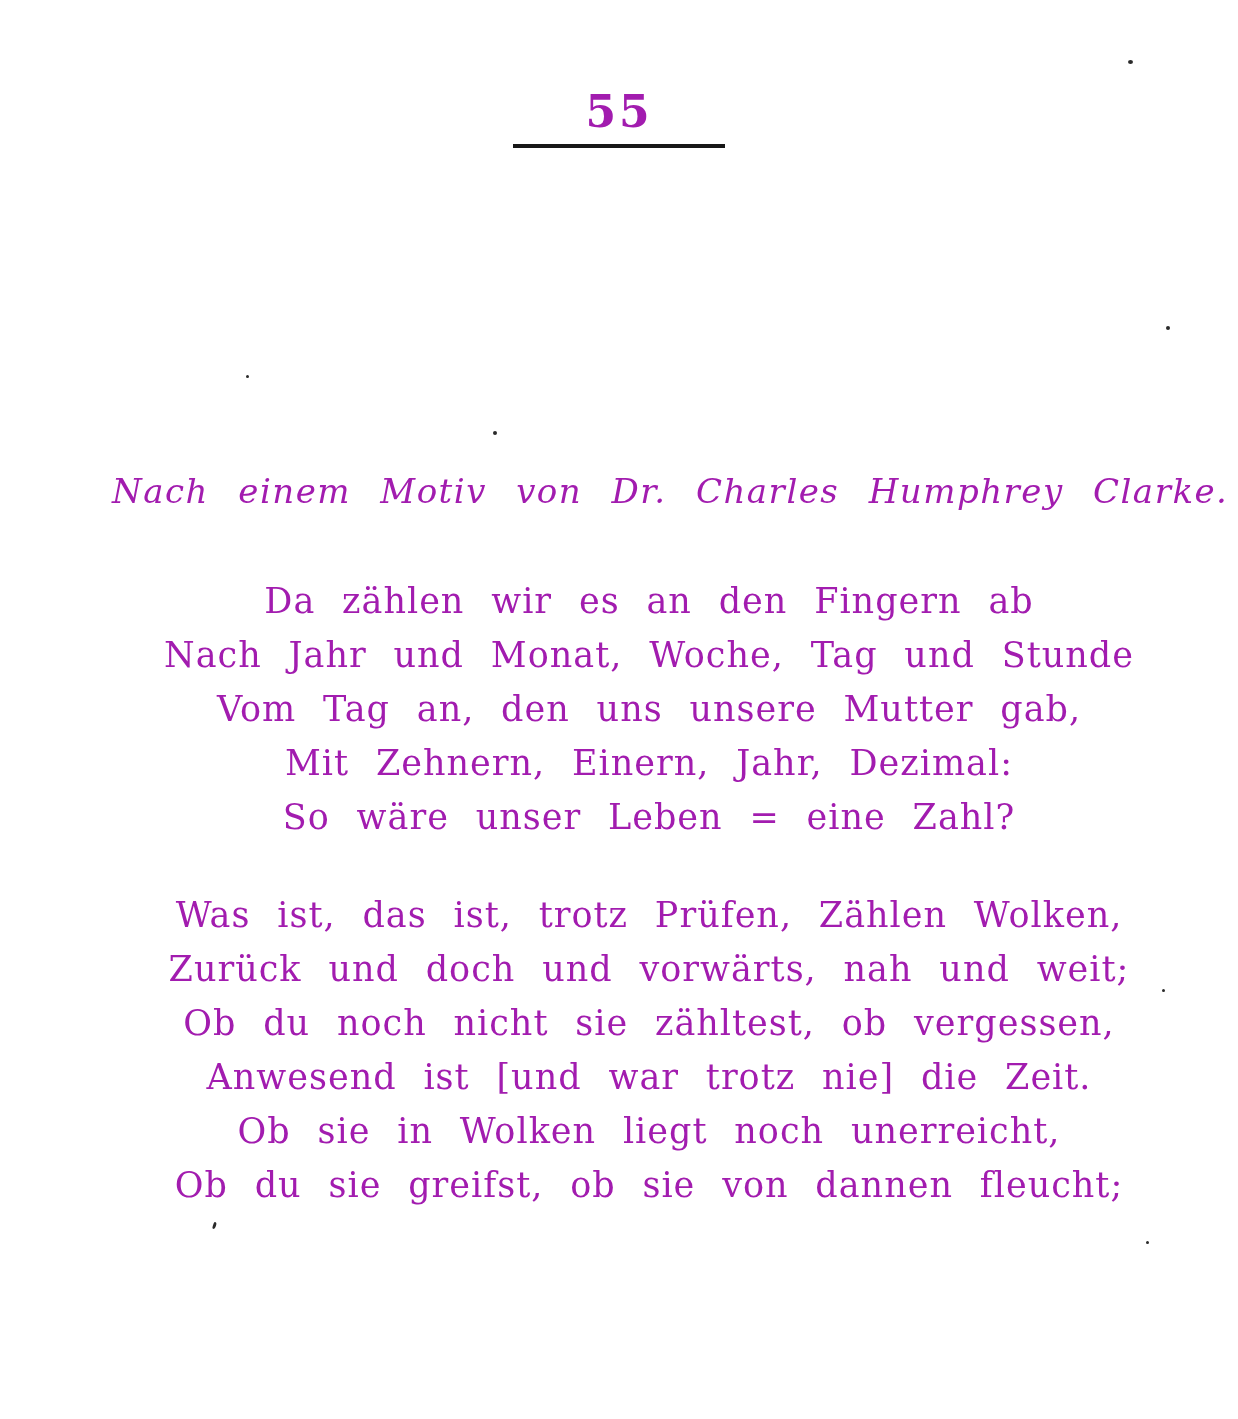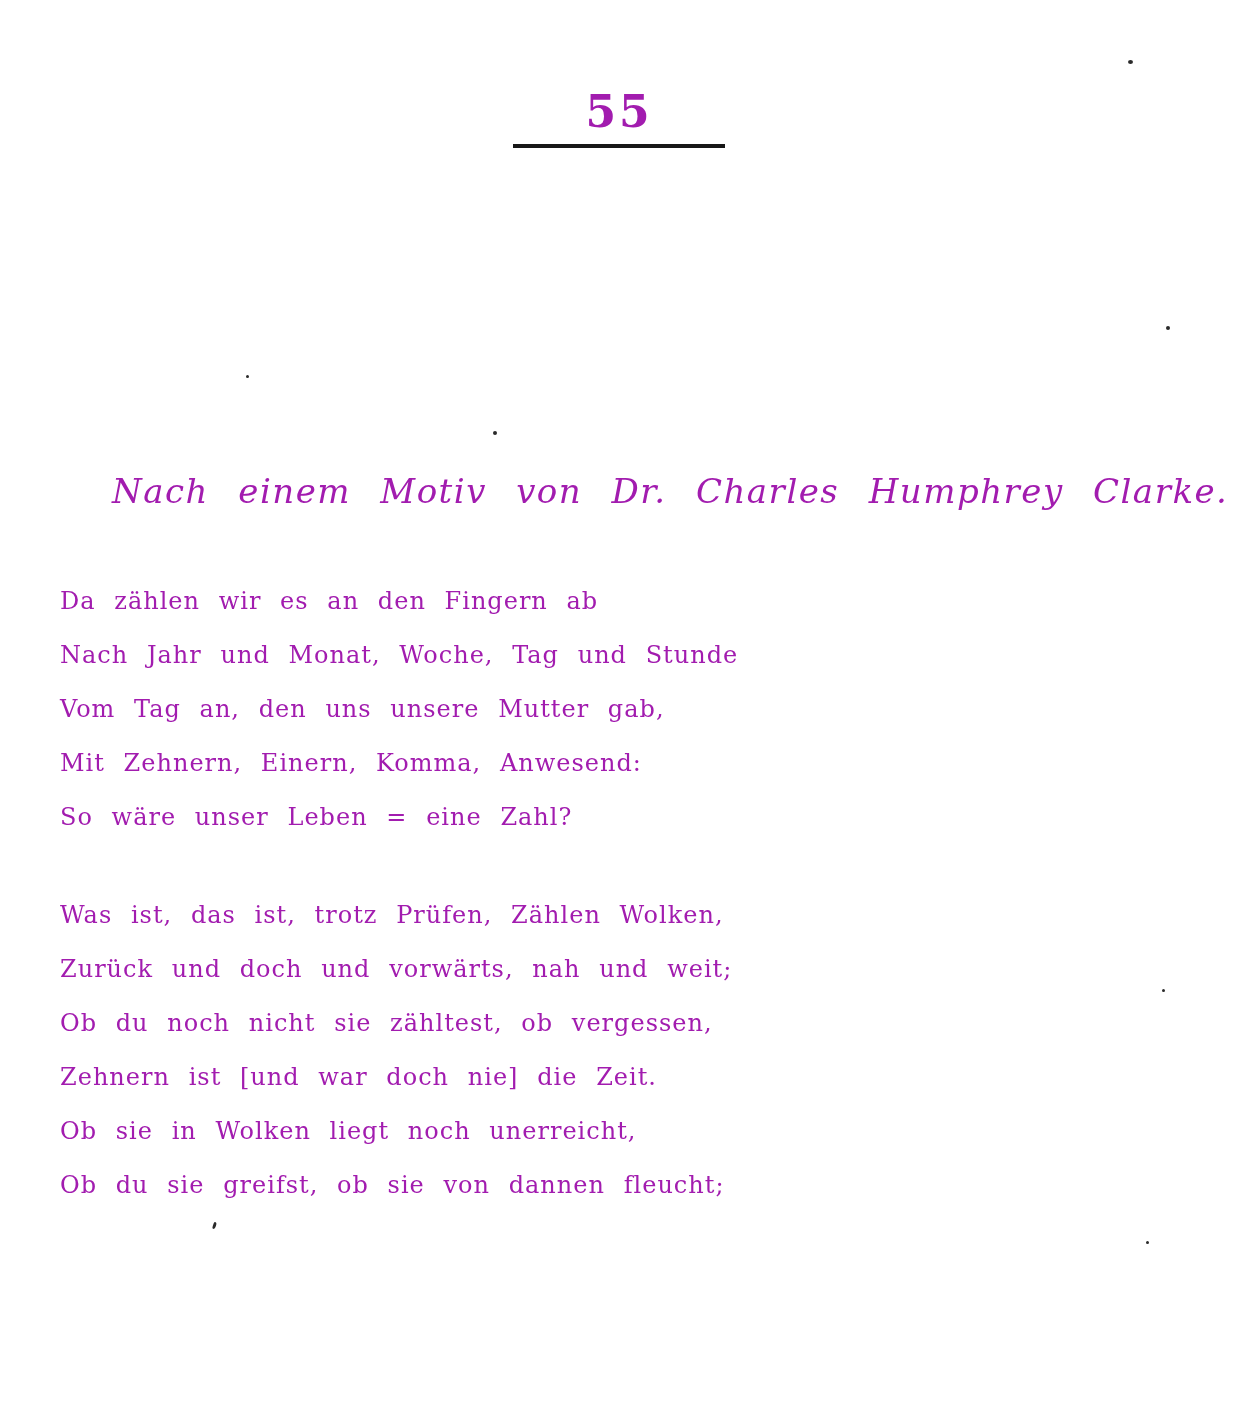--- a/index.html
+++ b/index.html
@@ -33,24 +33,25 @@
   .dedication {
     margin: 322px 0 0 112px;
     font-size: 34px;
     line-height: 42px;
     letter-spacing: 1.5px;
     word-spacing: 0.5em;
     font-style: italic;
   }
   .stanza {
     margin-left: 60px;
-    font-size: 24px;
+    font-size: 35px;
     line-height: 54px;
     letter-spacing: 1px;
     word-spacing: 0.42em;
+    text-align: center;
   }
   .stanza p {
     margin: 0;
   }
   .stanza-1 { margin-top: 62px; }
   .stanza-2 { margin-top: 44px; }
   .speck {
     position: absolute;
     background: #2a2a2a;
     border-radius: 50%;
@@ -74,29 +75,29 @@
     <div class="page-number">55</div>
     <div class="page-rule"></div>
   </header>
 
   <p class="dedication">Nach einem Motiv von Dr. Charles Humphrey Clarke.</p>
 
   <div class="stanza stanza-1">
     <p>Da zählen wir es an den Fingern ab</p>
     <p>Nach Jahr und Monat, Woche, Tag und Stunde</p>
     <p>Vom Tag an, den uns unsere Mutter gab,</p>
-    <p>Mit Zehnern, Einern, Komma, Anwesend:</p>
+    <p>Mit Zehnern, Einern, Jahr, Dezimal:</p>
     <p>So wäre unser Leben = eine Zahl?</p>
   </div>
 
   <div class="stanza stanza-2">
     <p>Was ist, das ist, trotz Prüfen, Zählen Wolken,</p>
     <p>Zurück und doch und vorwärts, nah und weit;</p>
     <p>Ob du noch nicht sie zähltest, ob vergessen,</p>
-    <p>Zehnern ist [und war doch nie] die Zeit.</p>
+    <p>Anwesend ist [und war trotz nie] die Zeit.</p>
     <p>Ob sie in Wolken liegt noch unerreicht,</p>
     <p>Ob du sie greifst, ob sie von dannen fleucht;</p>
   </div>
 
   <span class="speck s1"></span>
   <span class="speck s2"></span>
   <span class="speck s3"></span>
   <span class="speck s4"></span>
   <span class="speck s5"></span>
   <span class="speck s6"></span>

